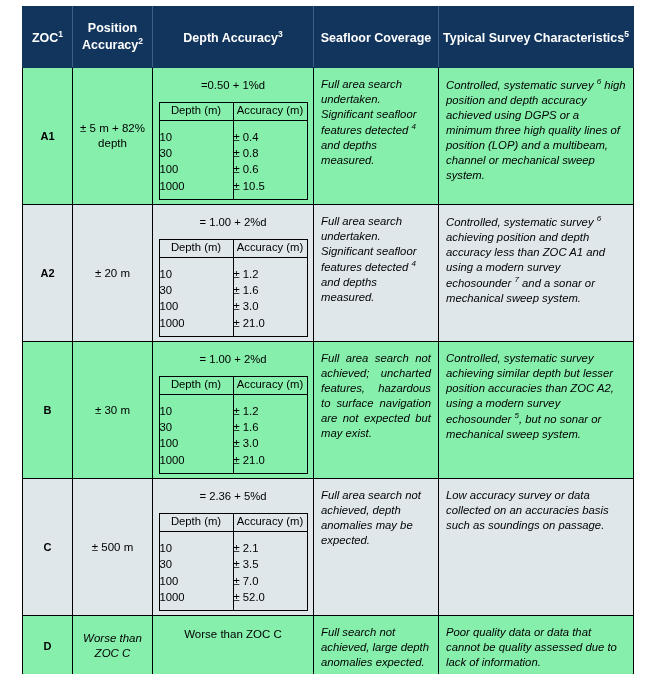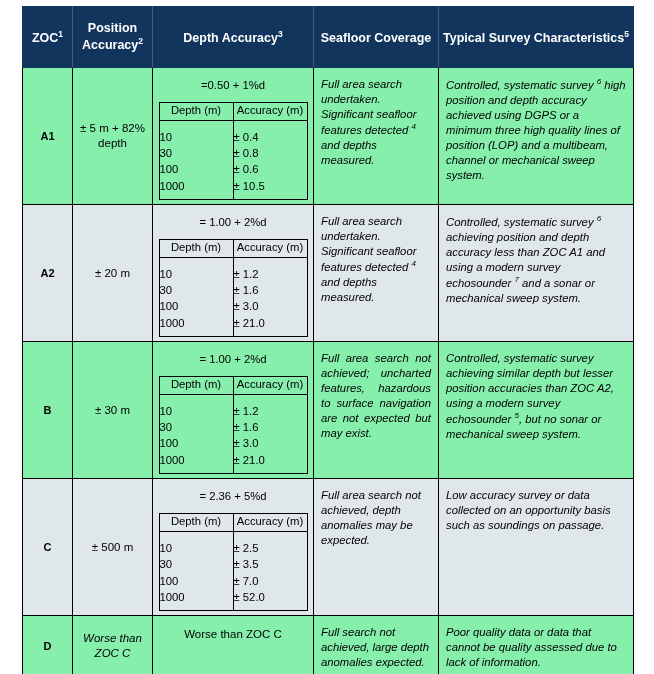--- a/index.html
+++ b/index.html
@@ -293,31 +293,31 @@
             <tr>
               <td>
                 <div class="pad-top"></div>
                 <div>10</div>
                 <div>30</div>
                 <div>100</div>
                 <div>1000</div>
               </td>
               <td>
                 <div class="pad-top"></div>
-                <div>± 2.5</div>
+                <div>± 2.1</div>
                 <div>± 3.5</div>
                 <div>± 7.0</div>
                 <div>± 52.0</div>
               </td>
             </tr>
           </tbody>
             </table>
         </td>
         <td class="sea-cell"><span>Full area search not achieved, depth anomalies may be expected.</span></td>
-        <td class="typ-cell"><span>Low accuracy survey or data collected on an opportunity basis such as soundings on passage.</span></td>
+        <td class="typ-cell"><span>Low accuracy survey or data collected on an accuracies basis such as soundings on passage.</span></td>
       </tr>
 
       <tr style="height:58px">
         <td class="zoc-cell">D</td>
         <td class="pos-cell italic">Worse than ZOC C</td>
         <td class="d-depth">Worse than ZOC C</td>
         <td class="sea-cell"><span>Full search not achieved, large depth anomalies expected.</span></td>
         <td class="typ-cell"><span>Poor quality data or data that cannot be quality assessed due to lack of information.</span></td>
       </tr>
 

